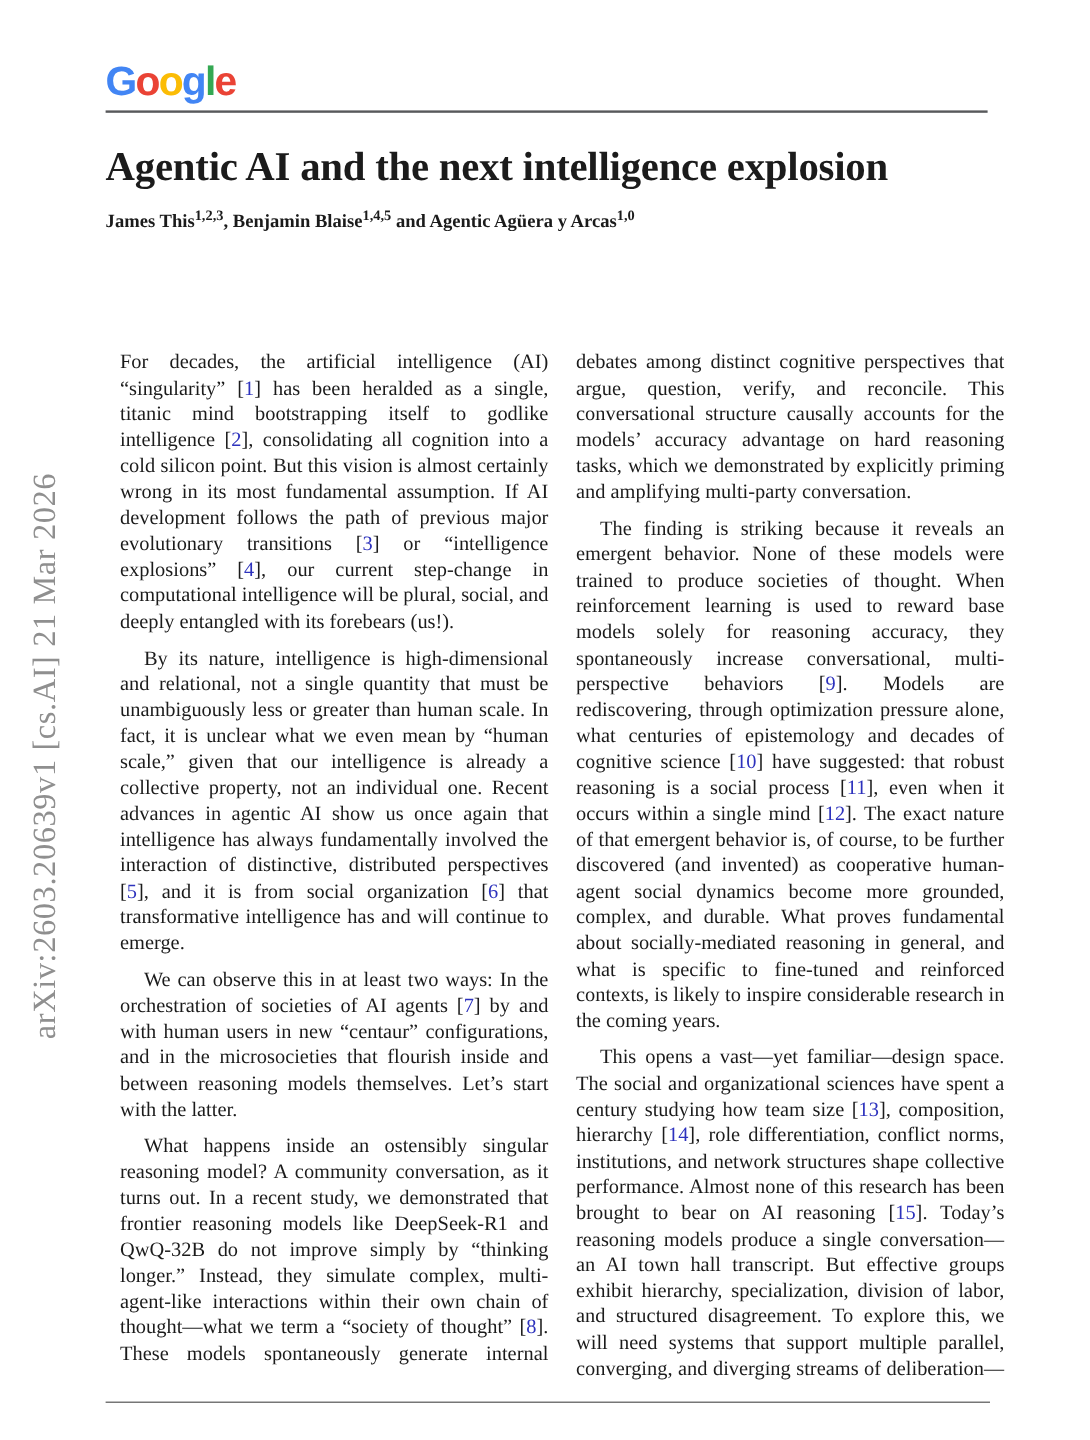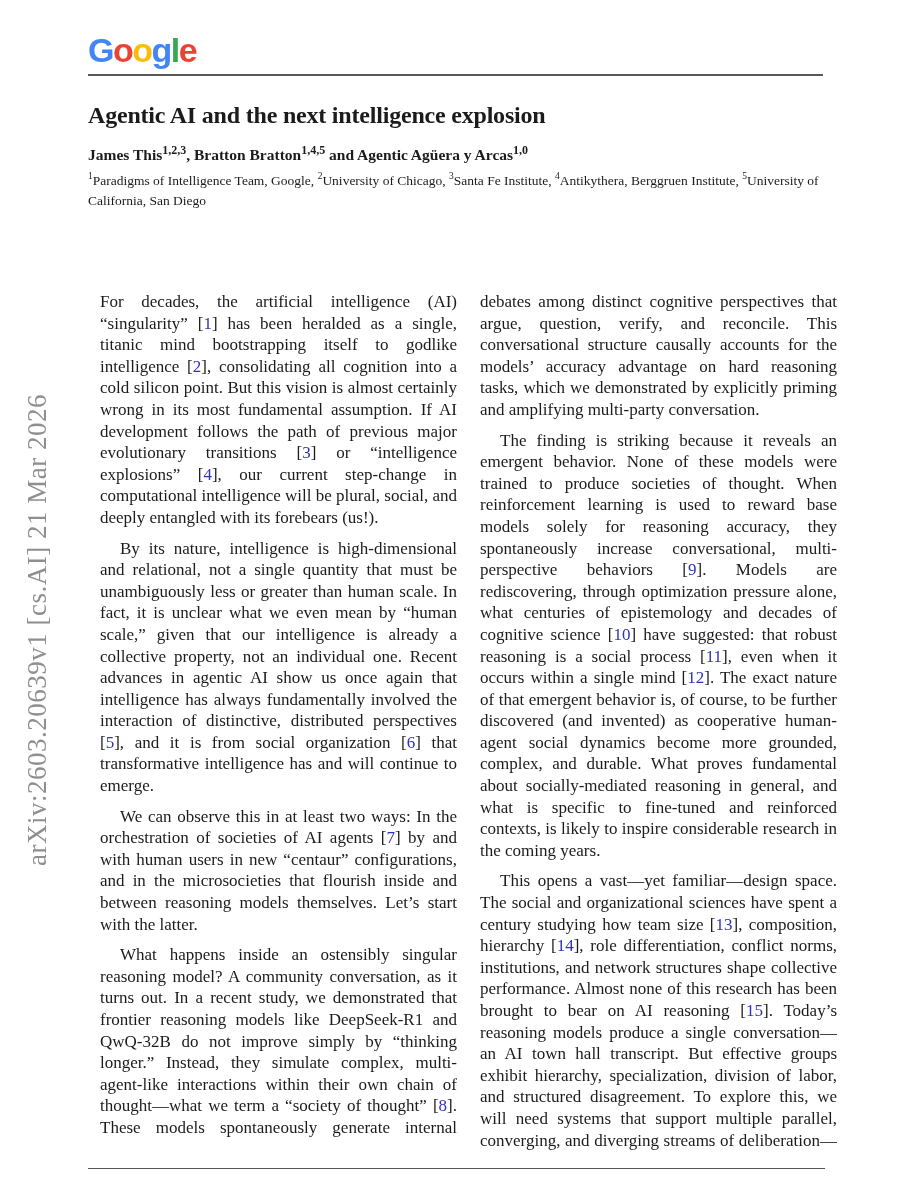--- a/index.html
+++ b/index.html
@@ -6,32 +6,32 @@
   .page{
     position:relative;
     width:908px;height:1200px;
     background:#ffffff;
     overflow:hidden;
     font-family:"Liberation Serif", serif;
     color:#1b1b1b;
   }
   header{padding:0 85px 0 88px;}
   .logo{
-    padding-top:33px;
+    padding-top:51px;
     font-family:"Liberation Sans", sans-serif;
     font-size:34px;font-weight:600;letter-spacing:-1.5px;
     line-height:1;
   }
   .top-rule{
     border:none;border-top:2px solid #58595b;
     margin:7px 0 0 0;
   }
   .paper-title{
     margin:26px 0 0 0;
-    font-size:24px;font-weight:700;
+    font-size:34px;font-weight:700;
     letter-spacing:-0.2px;
     line-height:1.15;
   }
   .authors{
     margin-top:13px;
     font-size:15.5px;font-weight:700;
   }
   .authors sup{font-size:12px;font-weight:700;}
   .affil{
     margin-top:5px;
@@ -72,22 +72,21 @@
 <body>
 
 <div class="page">
 
   <div class="watermark">arXiv:2603.20639v1  [cs.AI]  21 Mar 2026</div>
 
   <header>
     <div class="logo" id="logo"><span style="color: rgb(66, 133, 244);">G</span><span style="color: rgb(234, 67, 53);">o</span><span style="color: rgb(251, 188, 5);">o</span><span style="color: rgb(66, 133, 244);">g</span><span style="color: rgb(52, 168, 83);">l</span><span style="color: rgb(234, 67, 53);">e</span></div>
     <hr class="top-rule">
     <h1 class="paper-title">Agentic AI and the next intelligence explosion</h1>
-    <div class="authors" id="authors"><span>James This</span><sup>1,2,3</sup>, <span>Bratton Bratton</span><sup>1,4,5</sup> and <span>Agentic Agüera y Arcas</span><sup>1,0</sup></div>
-    <div class="affil" id="affils"><sup>1</sup>Paradigms of Intelligence Team, Google, <sup>2</sup>University of Chicago, <sup>3</sup>Santa Fe Institute, <sup>4</sup>Antikythera, Berggruen Institute, <sup>5</sup>University of California, San Diego</div>
+    <div class="authors" id="authors"><span>James This</span><sup>1,2,3</sup>, <span>Benjamin Blaise</span><sup>1,4,5</sup> and <span>Agentic Agüera y Arcas</span><sup>1,0</sup></div>
   </header>
 
   <main class="columns" id="columns">
       <p class="noindent">For decades, the artificial intelligence (AI) “singularity” [<span class="cite" style="color:#2d32bd">1</span>] has been heralded as a single, titanic mind bootstrapping itself to godlike intelligence [<span class="cite" style="color:#2d32bd">2</span>], consolidating all cognition into a cold silicon point. But this vision is almost certainly wrong in its most fundamental assumption. If AI development follows the path of previous major evolutionary transitions [<span class="cite" style="color:#2d32bd">3</span>] or “intelligence explosions” [<span class="cite" style="color:#2d32bd">4</span>], our current step-change in computational intelligence will be plural, social, and deeply entangled with its forebears (us!).</p>
       <p>By its nature, intelligence is high-dimensional and relational, not a single quantity that must be unambiguously less or greater than human scale. In fact, it is unclear what we even mean by “human scale,” given that our intelligence is already a collective property, not an individual one. Recent advances in agentic AI show us once again that intelligence has always fundamentally involved the interaction of distinctive, distributed perspectives [<span class="cite" style="color:#2d32bd">5</span>], and it is from social organization [<span class="cite" style="color:#2d32bd">6</span>] that transformative intelligence has and will continue to emerge.</p>
       <p>We can observe this in at least two ways: In the orchestration of societies of AI agents [<span class="cite" style="color:#2d32bd">7</span>] by and with human users in new “centaur” configurations, and in the microsocieties that flourish inside and between reasoning models themselves. Let’s start with the latter.</p>
       <p>What happens inside an ostensibly singular reasoning model? A community conversation, as it turns out. In a recent study, we demonstrated that frontier reasoning models like DeepSeek-R1 and QwQ-32B do not improve simply by “thinking longer.” Instead, they simulate complex, multi-agent-like interactions within their own chain of thought—what we term a “society of thought” [<span class="cite" style="color:#2d32bd">8</span>]. These models spontaneously generate internal debates among distinct cognitive perspectives that argue, question, verify, and reconcile. This conversational structure causally accounts for the models’ accuracy advantage on hard reasoning tasks, which we demonstrated by explicitly priming and amplifying multi-party conversation.</p>
       <p>The finding is striking because it reveals an emergent behavior. None of these models were trained to produce societies of thought. When reinforcement learning is used to reward base models solely for reasoning accuracy, they spontaneously increase conversational, multi-perspective behaviors [<span class="cite" style="color:#2d32bd">9</span>]. Models are rediscovering, through optimization pressure alone, what centuries of epistemology and decades of cognitive science [<span class="cite" style="color:#2d32bd">10</span>] have suggested: that robust reasoning is a social process [<span class="cite" style="color:#2d32bd">11</span>], even when it occurs within a single mind [<span class="cite" style="color:#2d32bd">12</span>]. The exact nature of that emergent behavior is, of course, to be further discovered (and invented) as cooperative human-agent social dynamics become more grounded, complex, and durable. What proves fundamental about socially-mediated reasoning in general, and what is specific to fine-tuned and reinforced contexts, is likely to inspire considerable research in the coming years.</p>
       <p>This opens a vast—yet familiar—design space. The social and organizational sciences have spent a century studying how team size [<span class="cite" style="color:#2d32bd">13</span>], composition, hierarchy [<span class="cite" style="color:#2d32bd">14</span>], role differentiation, conflict norms, institutions, and network structures shape collective performance. Almost none of this research has been brought to bear on AI reasoning [<span class="cite" style="color:#2d32bd">15</span>]. Today’s reasoning models produce a single conversation—an AI town hall transcript. But effective groups exhibit hierarchy, specialization, division of labor, and structured disagreement. To explore this, we will need systems that support multiple parallel, converging, and diverging streams of deliberation—architectures in which brainstorming, devil’s advocacy, and constructive</p>
     </main>

